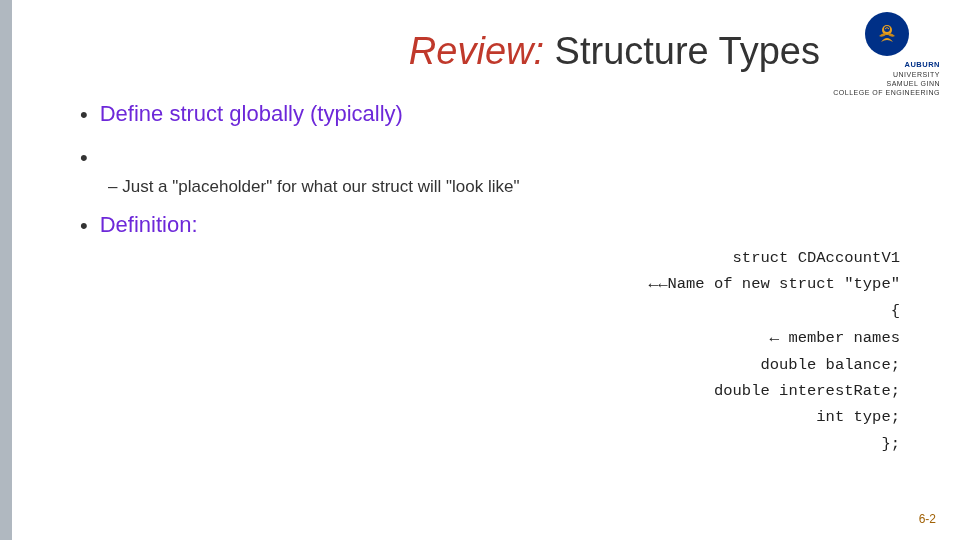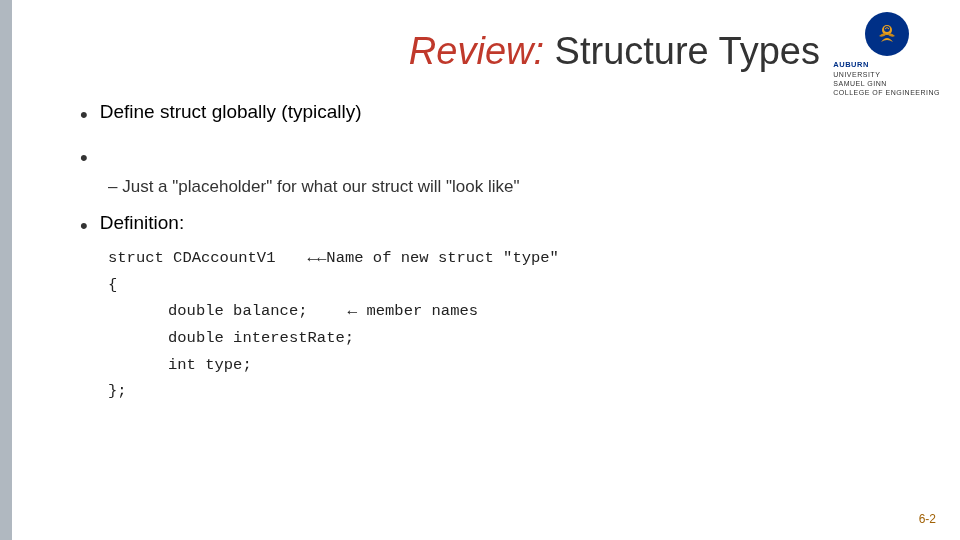--- a/index.html
+++ b/index.html
@@ -53,21 +53,21 @@
     }
 
     .logo-circle svg {
       width: 28px;
       height: 28px;
     }
 
     .logo-text {
       font-size: 7px;
       color: #333;
-      text-align: left;
+      text-align: right;
       line-height: 1.3;
       letter-spacing: 0.5px;
       text-transform: uppercase;
     }
 
     .logo-text .univ {
       font-weight: bold;
       color: #003087;
       font-size: 7.5px;
     }
@@ -107,22 +107,22 @@
     }
 
     .bullet-dot {
       color: #333;
       margin-right: 12px;
       font-size: 22px;
       margin-top: 1px;
     }
 
     .bullet-text {
-      font-size: 19px;
-      color: #000000;
+      font-size: 22px;
+      color: #6d28d9;
     }
 
     .sub-bullet {
       margin-left: 28px;
       margin-top: 4px;
       font-size: 17px;
       color: #333;
       line-height: 1.45;
     }
 
@@ -135,21 +135,22 @@
     .code-block {
       font-family: 'Courier New', Courier, monospace;
       font-size: 15.5px;
       color: #222;
       line-height: 1.7;
       margin-top: 6px;
     }
 
     .code-line {
       display: flex;
-      align-items: flex-start;
+      align-items: flex-end;
+      flex-direction: column;
     }
 
     .code-indent1 {
       padding-left: 60px;
     }
 
     .arrow-sym {
       font-size: 16px;
       color: #222;
     }
@@ -224,24 +225,24 @@
           <span style="margin-left: 32px;">
             <span class="arrow-sym">←</span><span style="font-family:'Courier New',Courier,monospace;font-size:15.5px;">←Name of new struct "type"</span>
           </span>
         </div>
 
         <div class="code-line">
           <span>{</span>
         </div>
 
         <div class="code-line code-indent1">
-          <span>double balance;</span>
           <span style="margin-left: 40px;">
             <span class="arrow-sym">←</span><span style="font-family:'Courier New',Courier,monospace;font-size:15.5px;">  member names</span>
           </span>
+          <span>double balance;</span>
         </div>
 
         <div class="code-line code-indent1">
           <span>double interestRate;</span>
         </div>
 
         <div class="code-line code-indent1">
           <span>int type;</span>
         </div>
 

